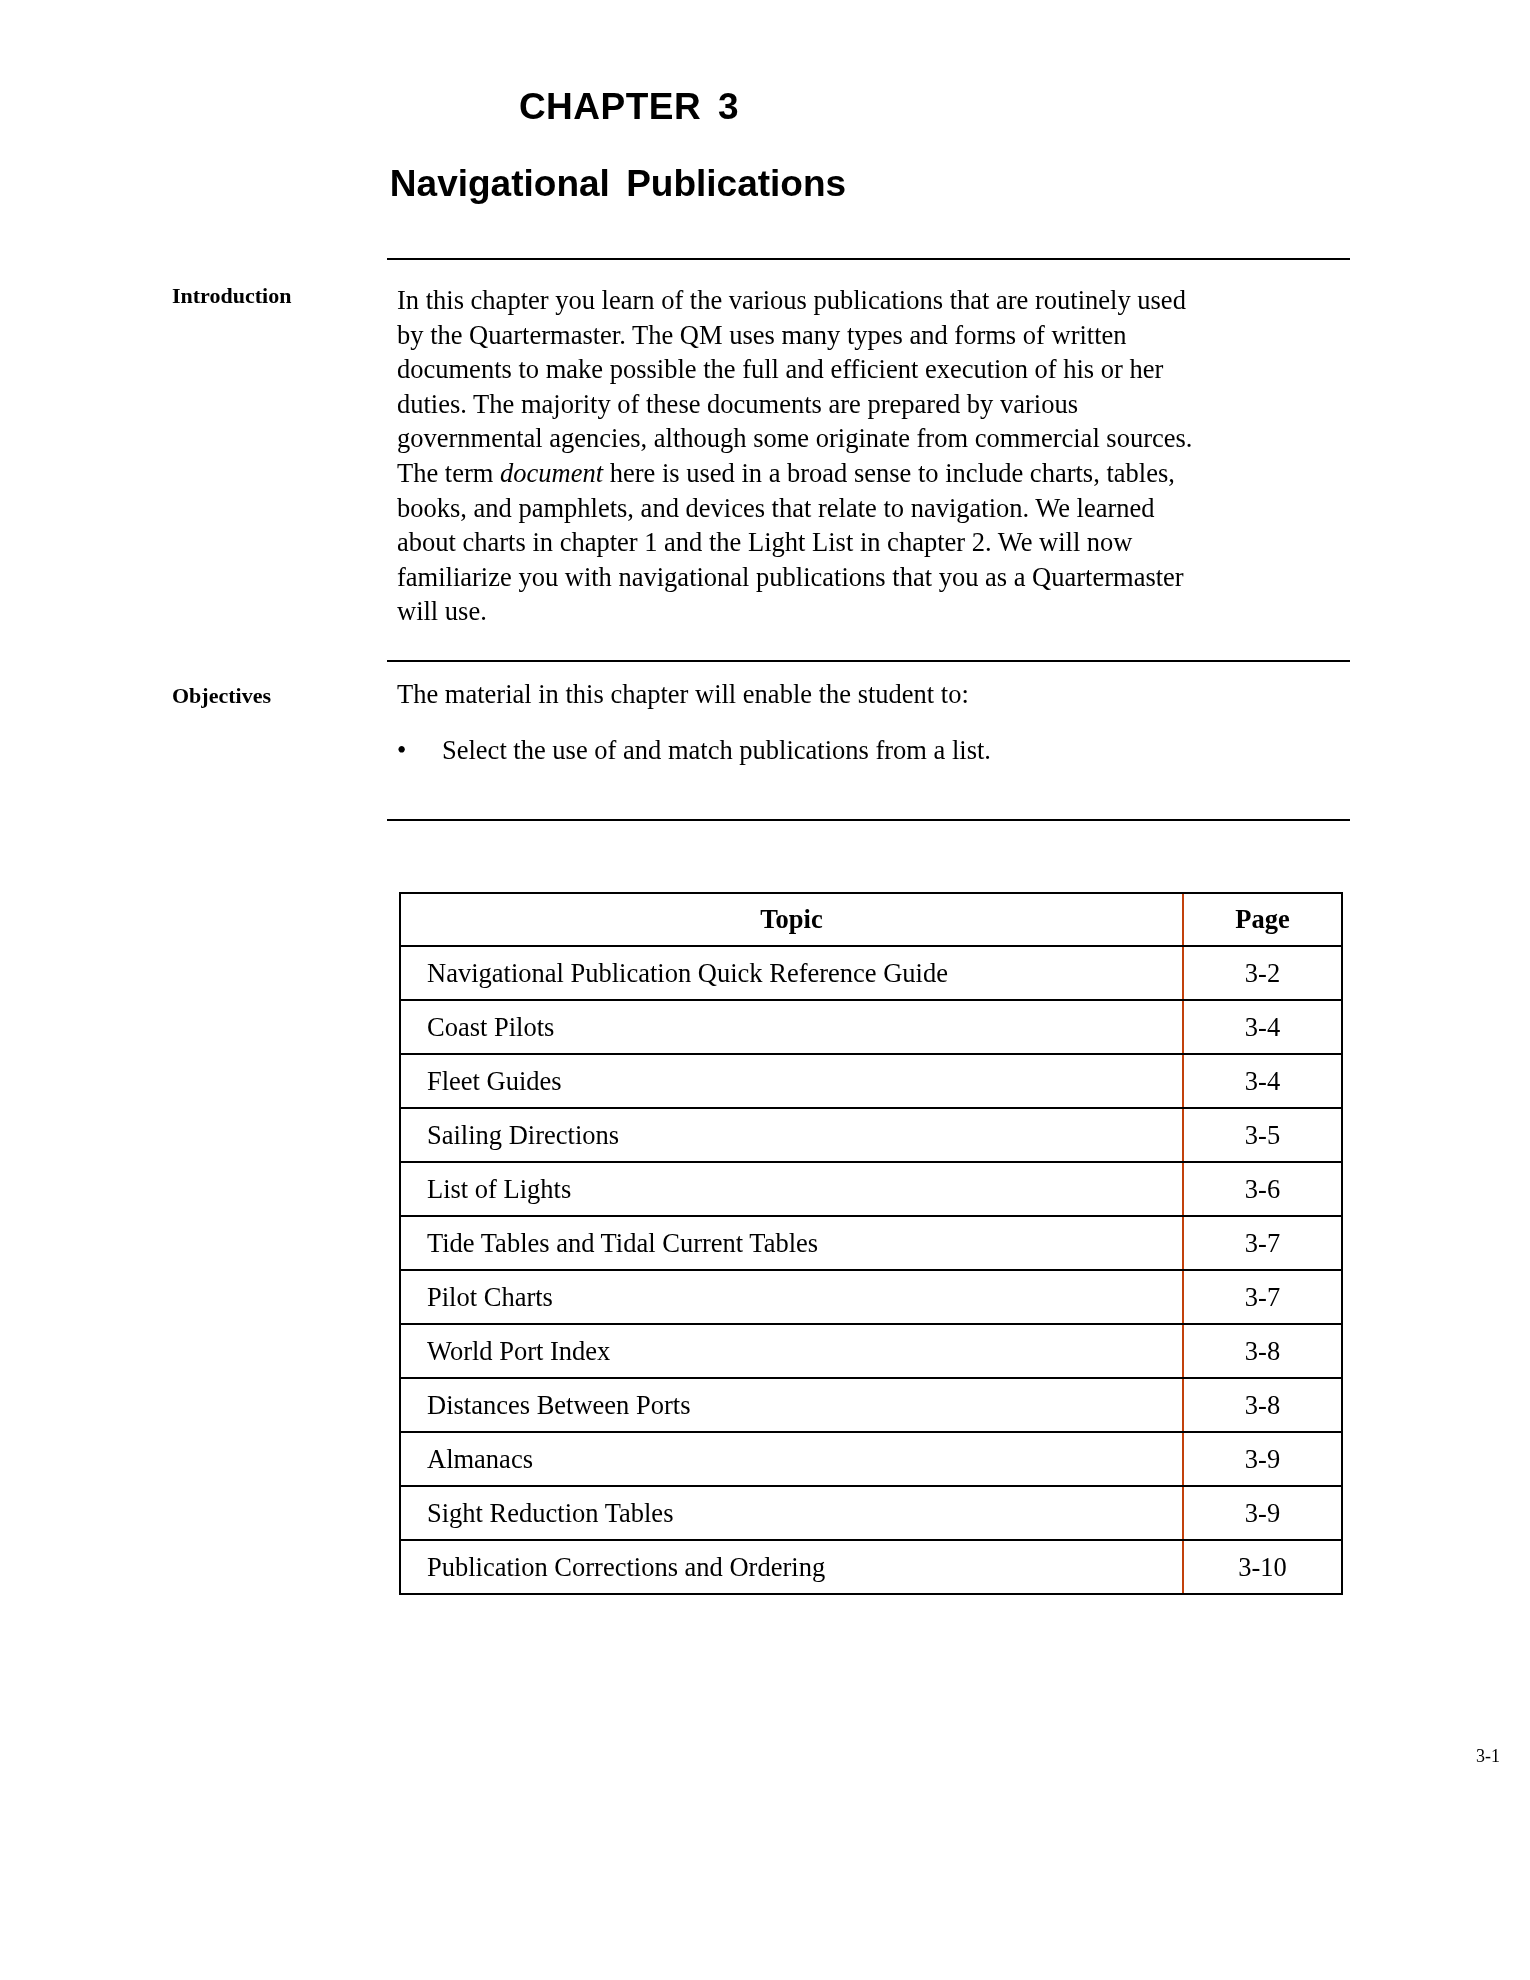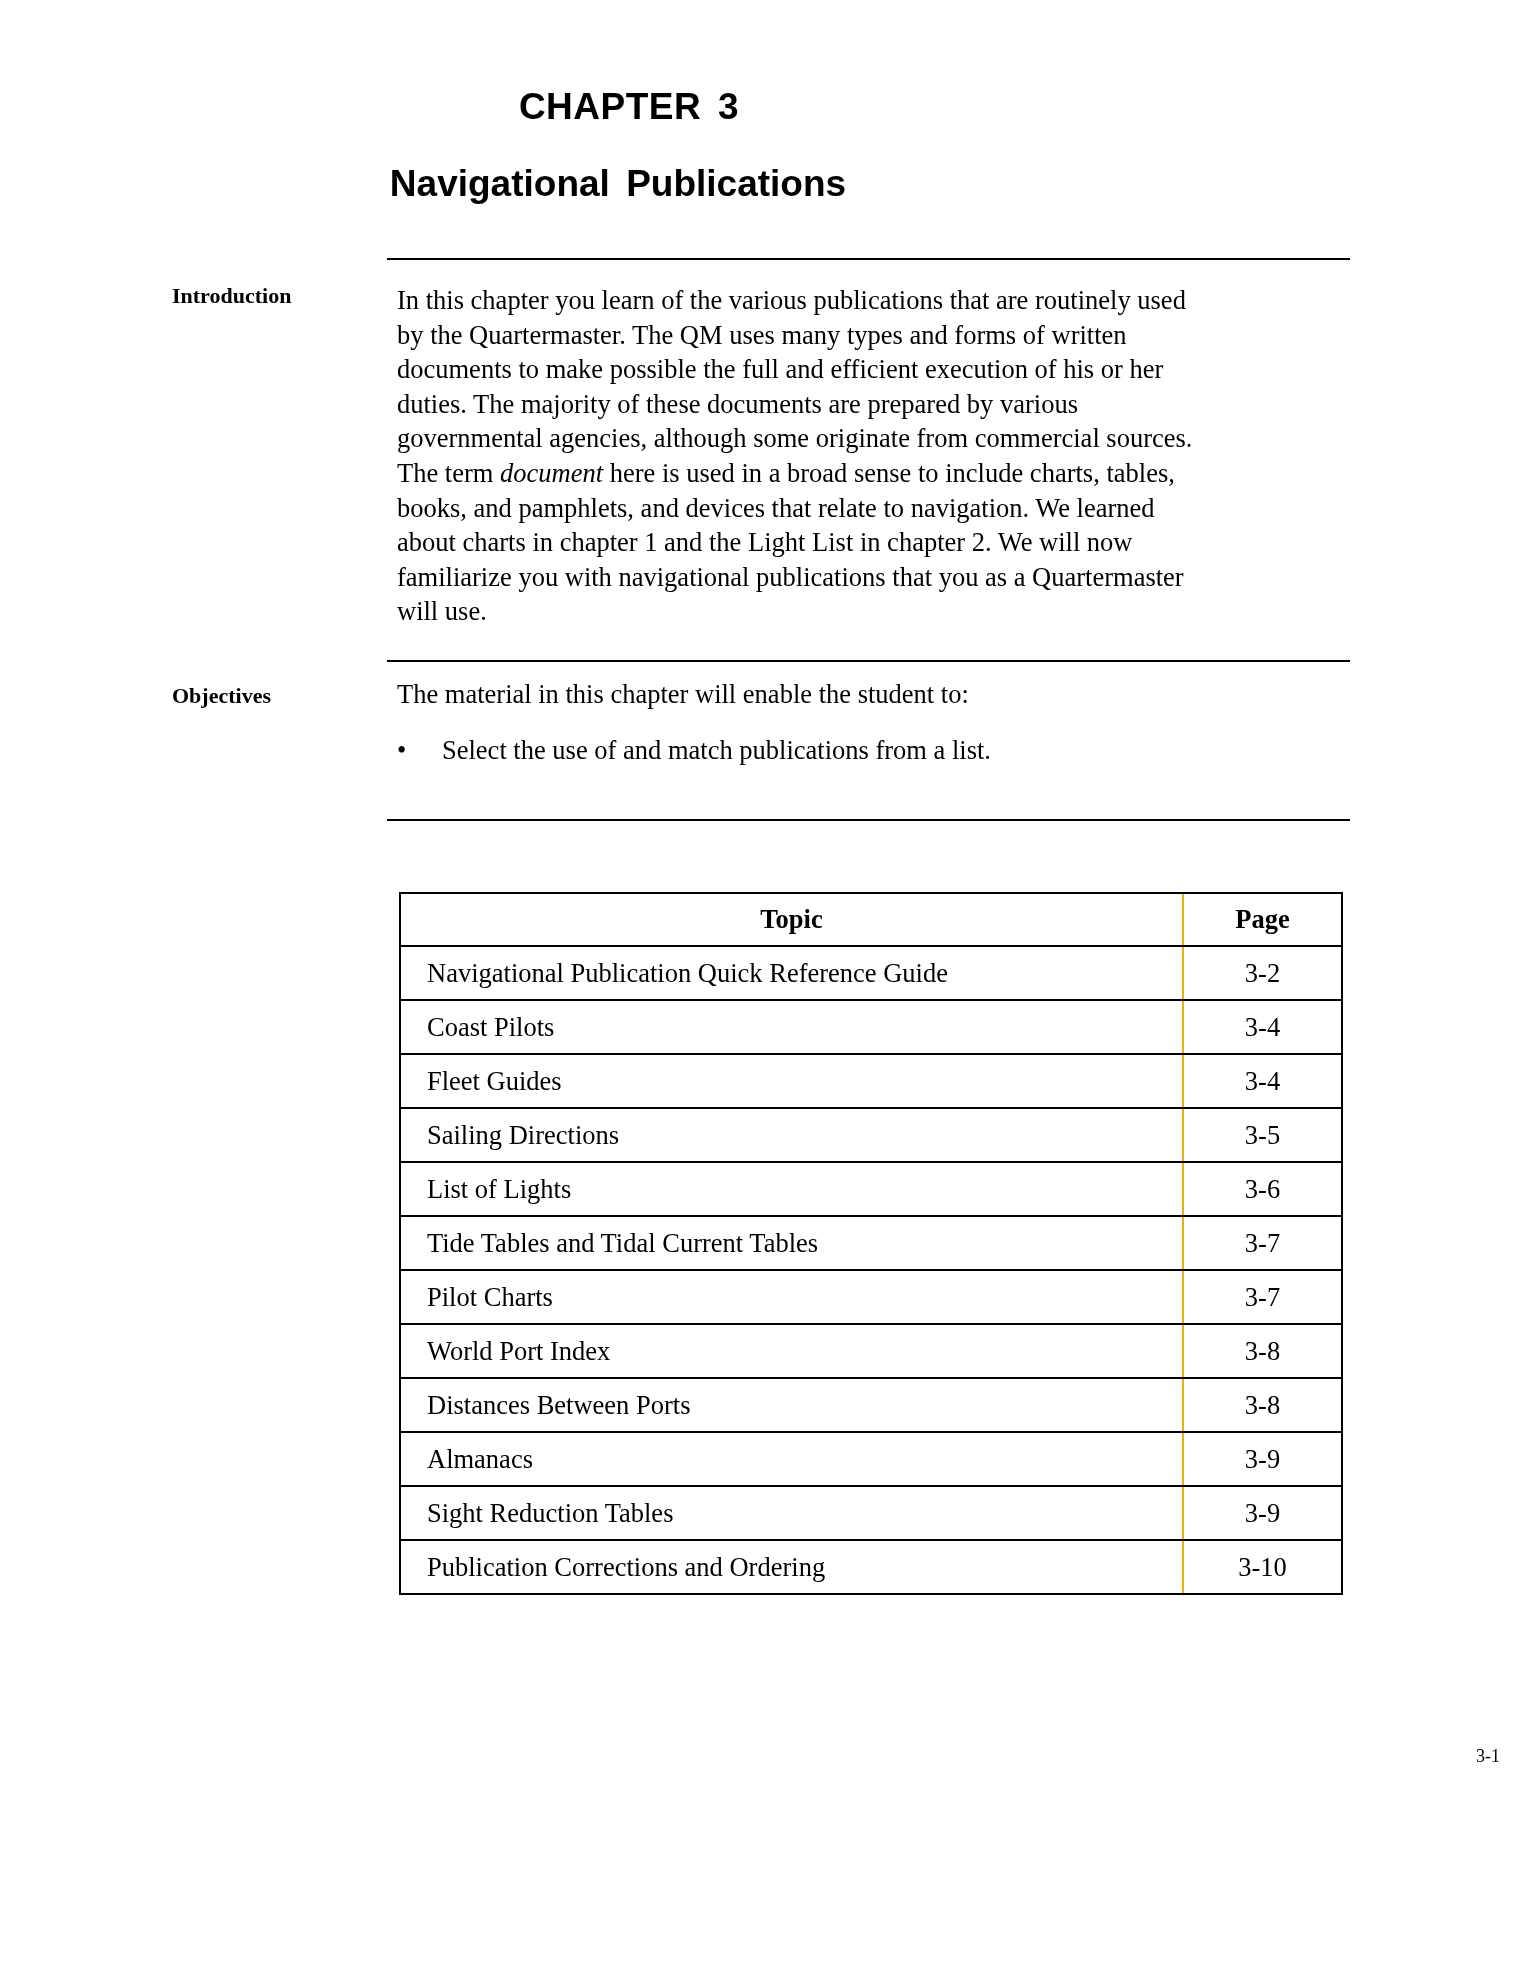--- a/index.html
+++ b/index.html
@@ -20,21 +20,21 @@
     .para .line { display: block; white-space: nowrap; }
 
     .objectives-intro { position: absolute; left: 397px; top: 679px; font-size: 26.5px; white-space: nowrap; }
     .bullet-row { position: absolute; left: 397px; top: 735px; font-size: 26.5px; white-space: nowrap; }
     .bullet-row .dot { display: inline-block; width: 45px; }
 
     .toc { position: absolute; left: 399px; top: 892px; width: 940px; border: 2.5px solid #000;
       border-collapse: collapse; }
     .toc-row { display: flex; height: 54px; border-top: 2px solid #000; box-sizing: border-box; }
     .toc-row.header { height: 51px; border-top: none; }
-    .toc-cell-topic { flex: 0 0 783px; border-right: 2px solid #eab308; box-sizing: border-box;
+    .toc-cell-topic { flex: 0 0 783px; border-right: 2px solid #c2410c; box-sizing: border-box;
       font-size: 26.5px; padding-left: 26px; display: flex; align-items: center; white-space: nowrap; }
     .toc-cell-page { flex: 1; font-size: 26.5px; display: flex; align-items: center; justify-content: center; }
     .toc-row.header .toc-cell-topic { justify-content: center; padding-left: 0; font-weight: bold; }
     .toc-row.header .toc-cell-page { font-weight: bold; }
 
     .page-number { position: absolute; top: 1746px; left: 0; width: 1500px; text-align: right; font-size: 18px; }
   </style>
 </head>
 <body>
 

